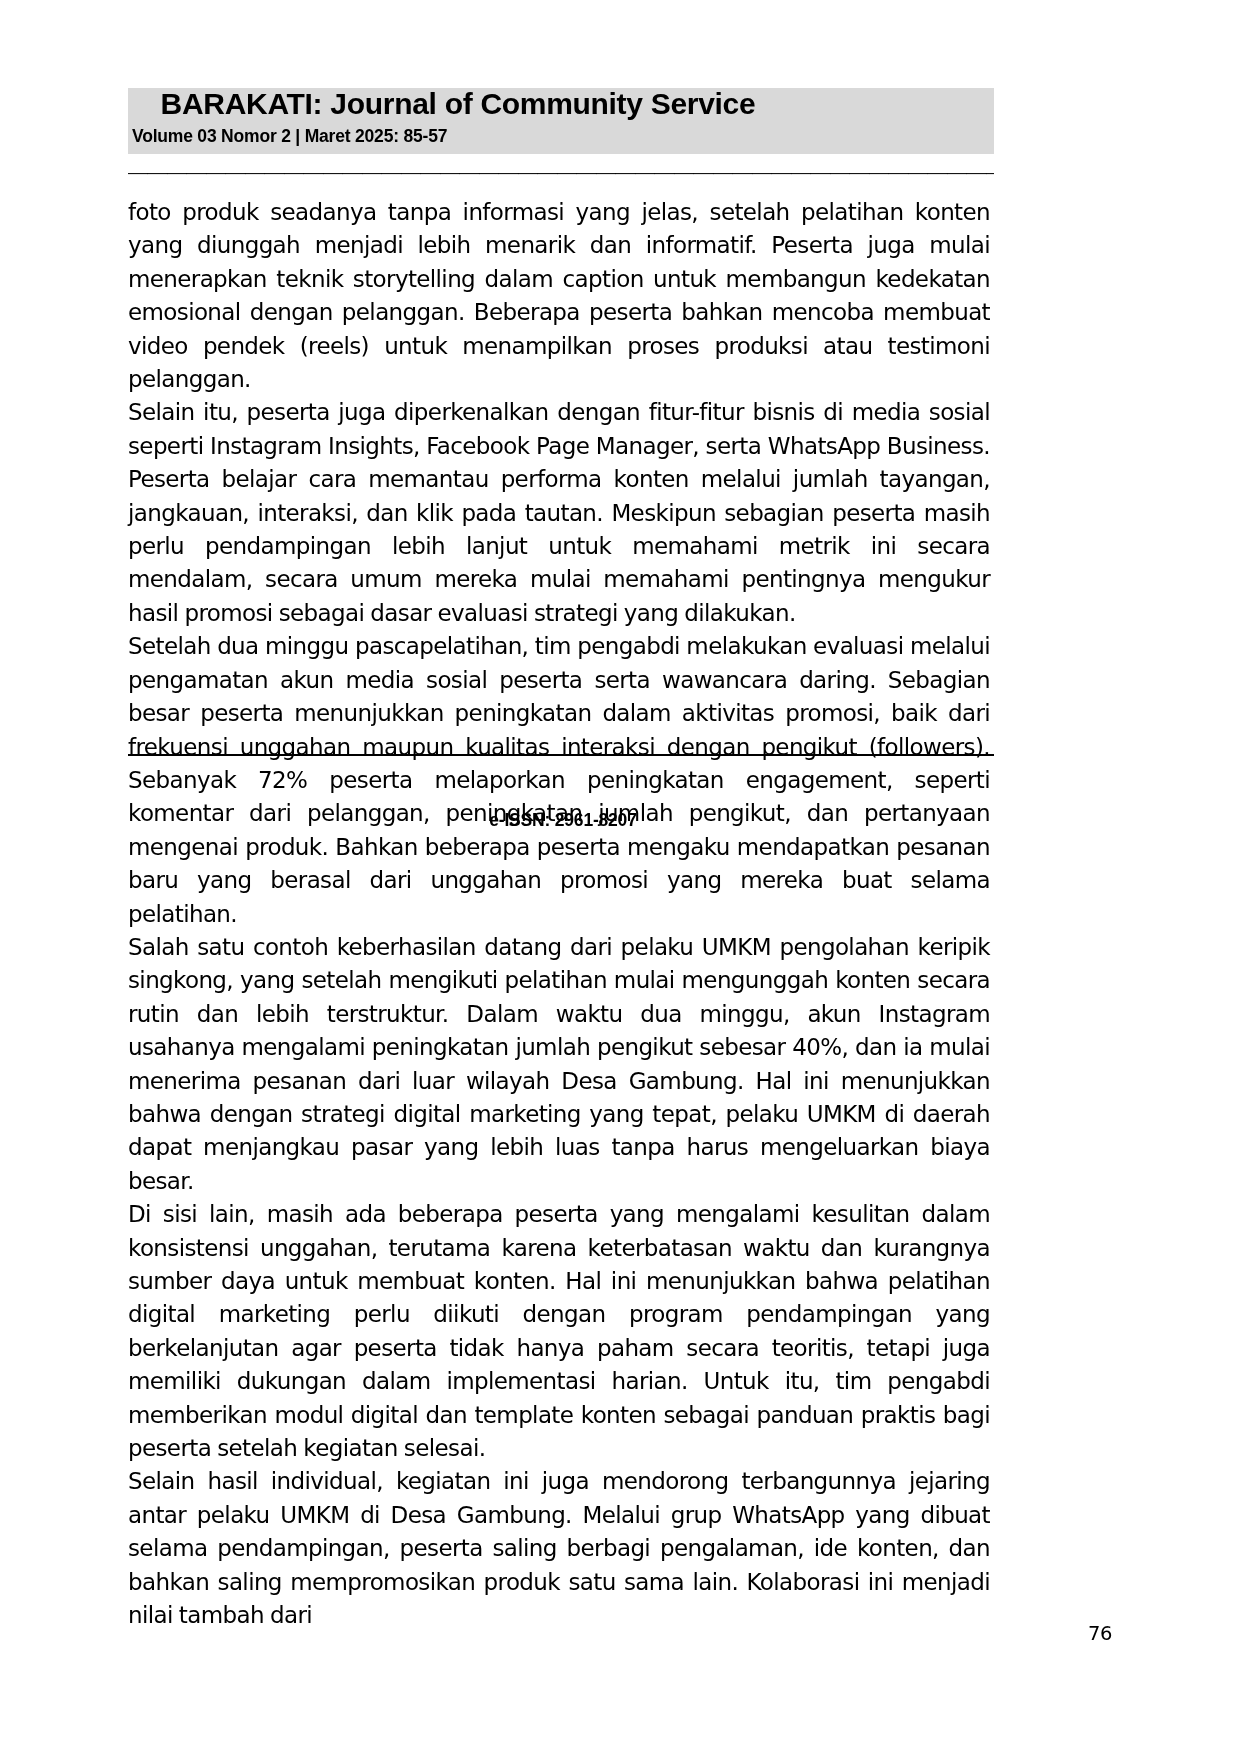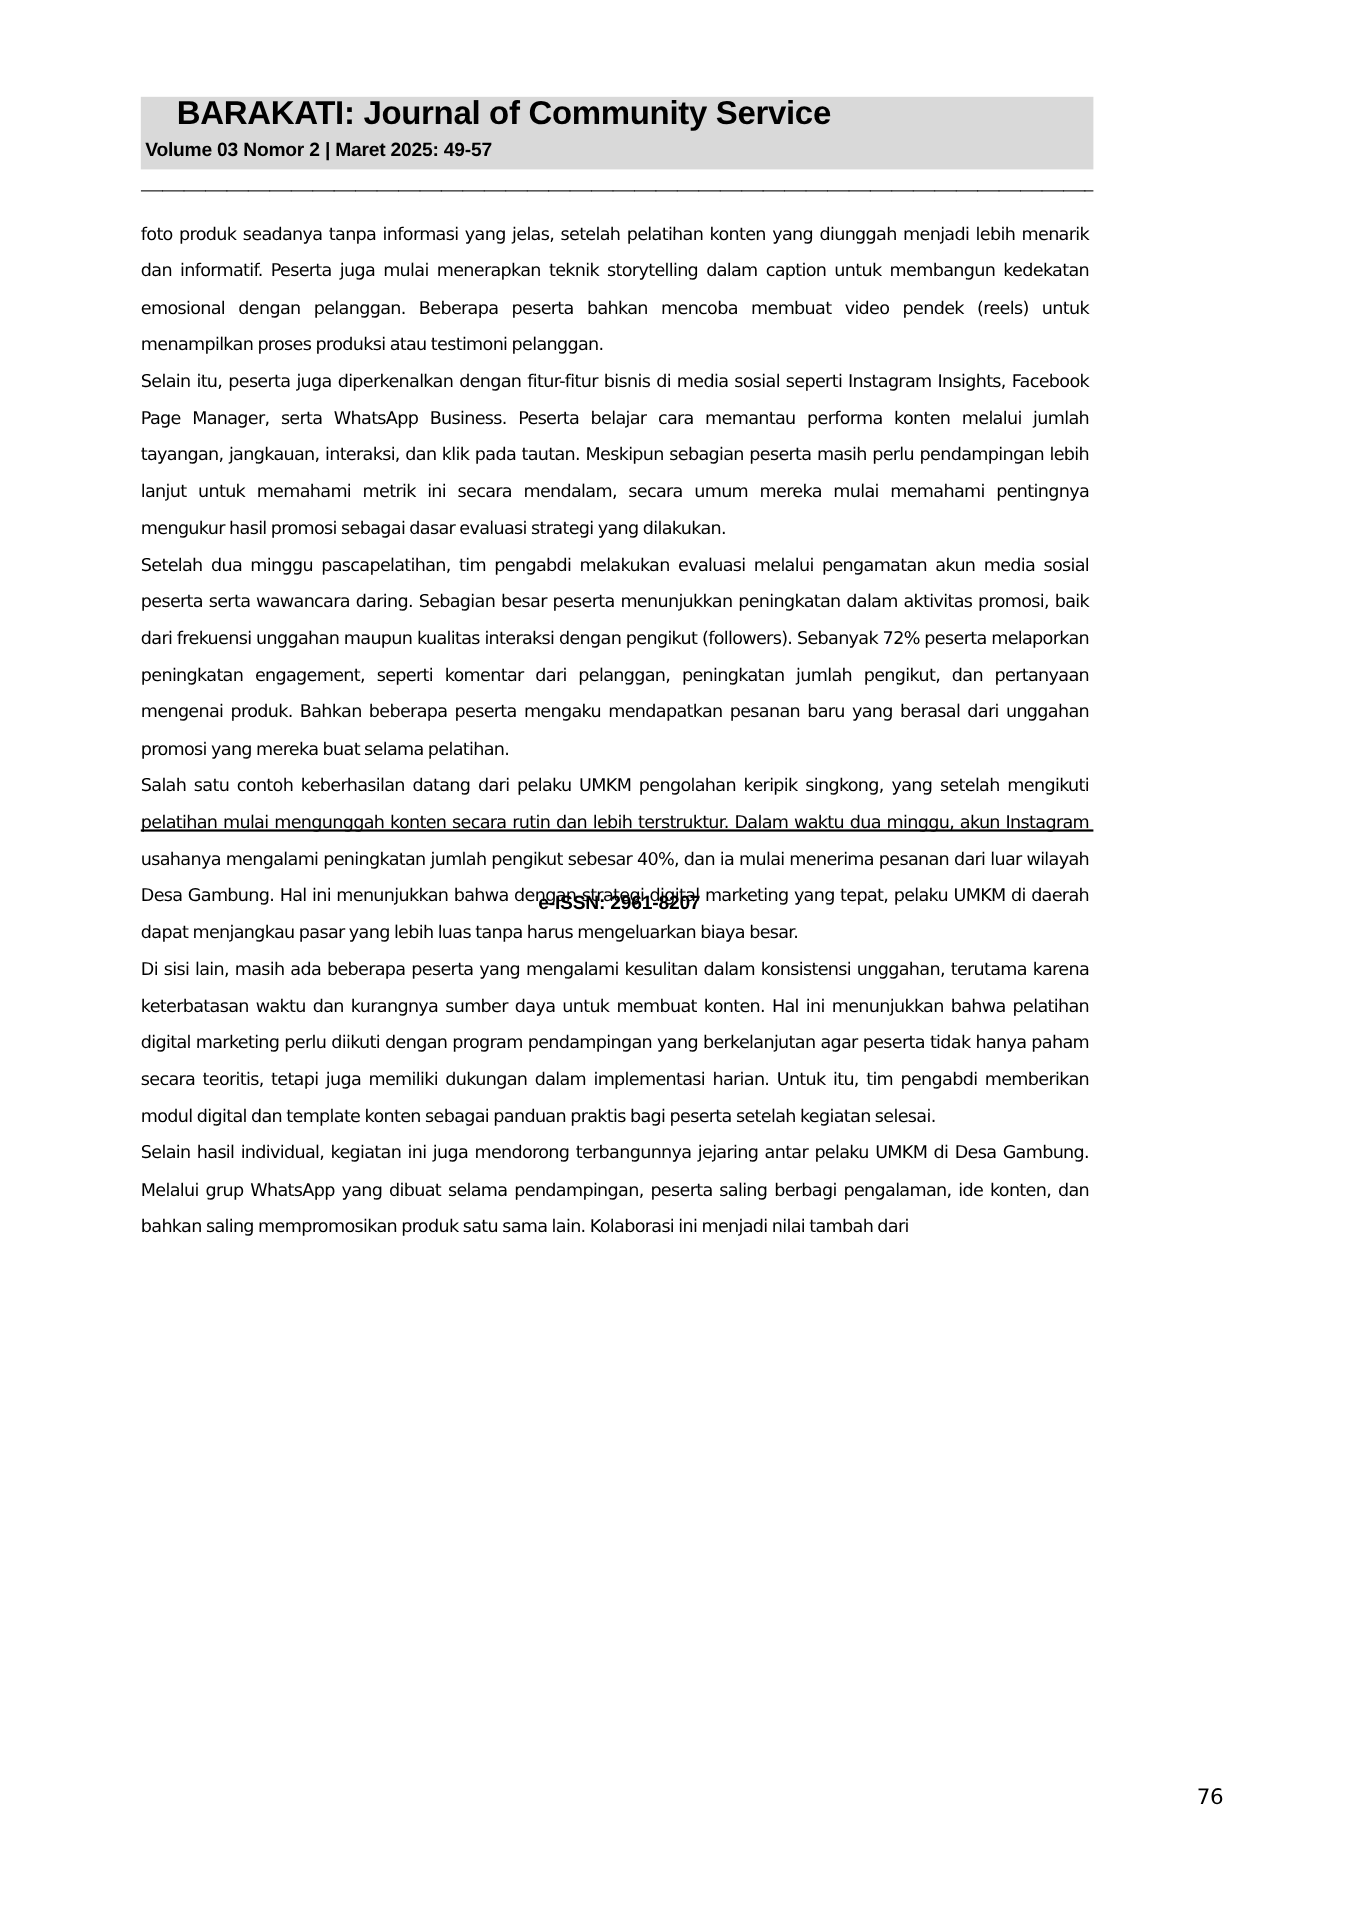--- a/index.html
+++ b/index.html
@@ -108,21 +108,21 @@
     position: absolute;
     left: 128px;
     top: 196px;
     width: 862px;
   }
   .body-col p {
     margin: 0;
     text-align: justify;
     text-justify: inter-word;
     font-family: "DejaVu Sans", sans-serif;
-    font-size: 16px;
+    font-size: 23px;
     line-height: 33.4px;
     letter-spacing: -0.62px;
     word-spacing: -0.6px;
     -webkit-font-smoothing: antialiased;
   }
   .body-col p:last-child {
     text-align: justify;
   }
 
   
@@ -137,21 +137,21 @@
   }
 </style>
 </head>
 <body>
 
 <div class="page">
 
   <div class="masthead">
     <div class="masthead-left">
       <div class="journal-title">BARAKATI: Journal of Community Service</div>
-      <div class="volume-line">Volume 03 Nomor 2 | Maret 2025: 49-57</div>
+      <div class="volume-line">Volume 03 Nomor 2 | Maret 2025: 85-57</div>
     </div>
     <div class="masthead-rule"></div>
     <div class="masthead-right">
       <div class="eissn">e-ISSN: 2961-8207</div>
     </div>
   </div>
 
   <div class="divider">————————————————————————————————————————————————</div>
 
   <div class="body-col">

